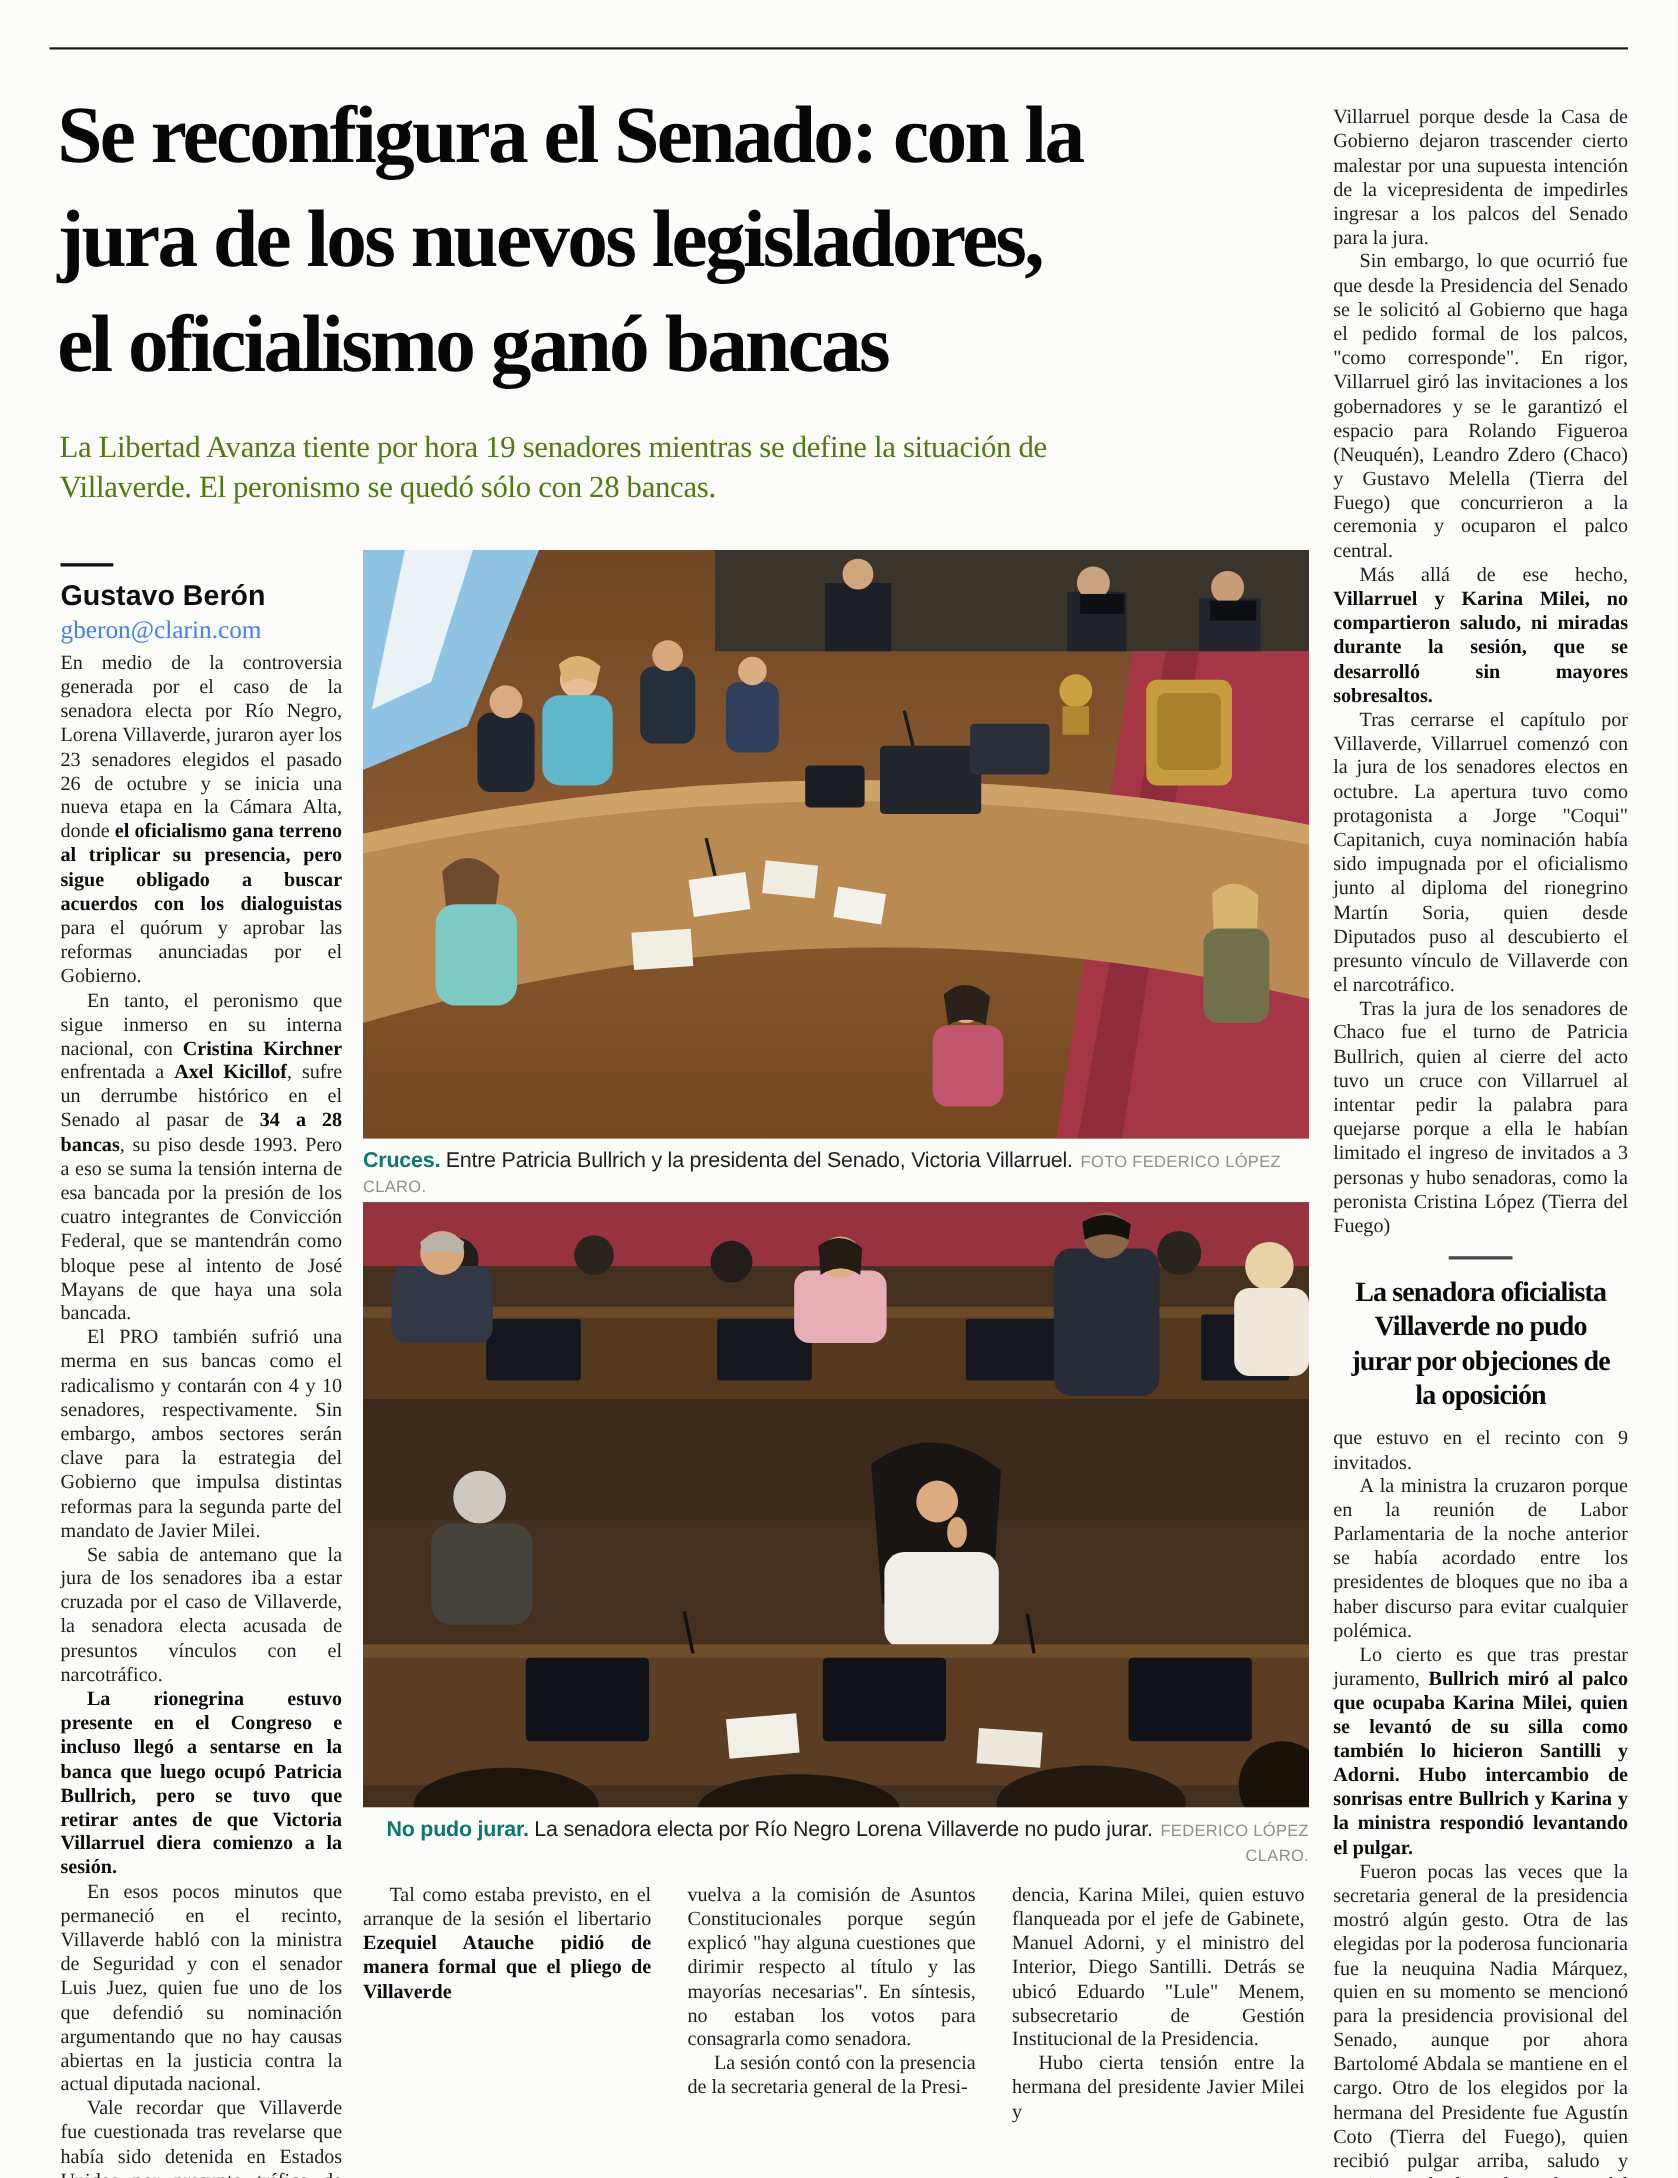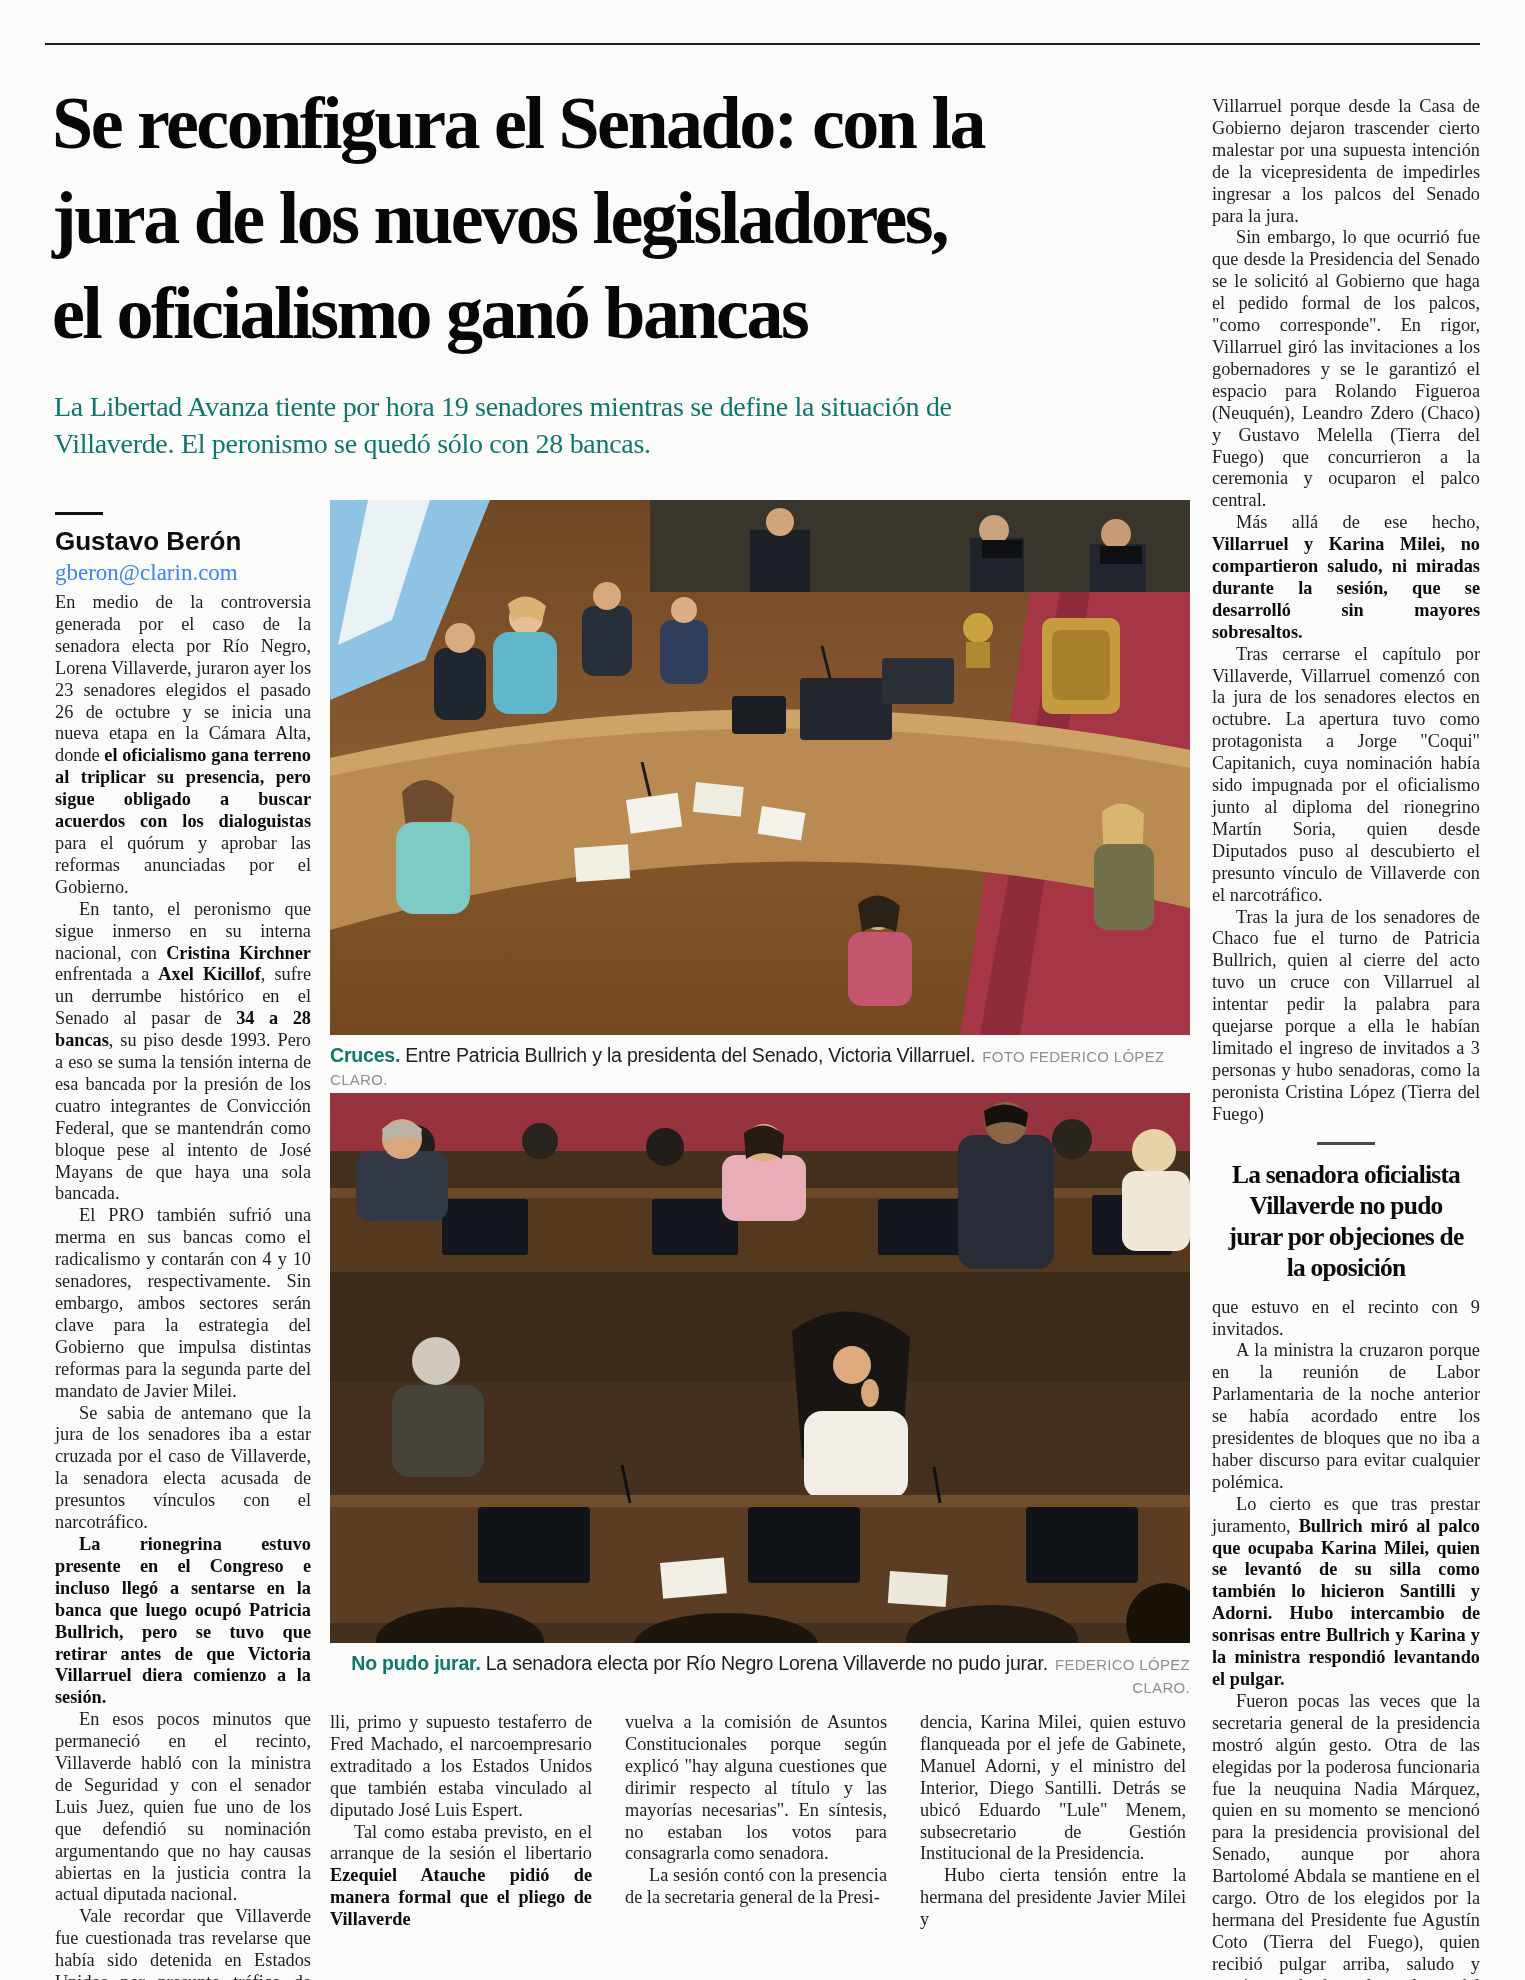--- a/index.html
+++ b/index.html
@@ -7,21 +7,21 @@
     position:relative;width:1525px;height:1980px;margin:0 auto;
     background:#fbfbf9;overflow:hidden;
     font-family:"Liberation Serif","DejaVu Serif",serif;color:#1a1a1a;padding-left:34px;
   }
   .top-rule{position:absolute;left:45px;top:43px;width:1435px;height:2px;background:#1c1c1c;}
 
   .headline{position:absolute;left:52px;top:76px;margin:0;font-weight:700;color:#070707;}
   .hl{white-space:nowrap;font-size:74px;line-height:95px;letter-spacing:-2.5px;}
 
   .deck{position:absolute;left:54px;top:388px;width:950px;margin:0;
-        font-size:28px;line-height:37px;letter-spacing:-0.3px;color:#0f766e;}
+        font-size:28px;line-height:37px;letter-spacing:-0.3px;color:#4d7c0f;}
 
   .byline-rule{position:absolute;left:55px;top:512px;width:48px;height:3px;background:#111;}
   .author{position:absolute;left:55px;top:526px;font-family:"Liberation Sans","DejaVu Sans",sans-serif;
           font-weight:700;font-size:26px;color:#0e0e0e;}
   .email{position:absolute;left:55px;top:560px;font-size:23px;color:#3b82f6;}
 
   .col{position:absolute;font-size:18.3px;line-height:21.9px;color:#1d1d1d;}
   .para{margin:0;text-align:justify;}
   .para.indent{text-indent:24px;}
   .para b{color:#0c0c0c;}
@@ -202,21 +202,20 @@
       <ellipse cx="662" cy="546" rx="86" ry="34" fill="#221a12"></ellipse>
       <circle cx="836" cy="530" r="40" fill="#181209"></circle>
     </svg>
   </figure>
 
   <figcaption class="caption caption2">
     <span class="cap-lead">No pudo jurar.</span><span class="cap-text">La senadora electa por Río Negro Lorena Villaverde no pudo jurar.</span><span class="cap-credit">FEDERICO LÓPEZ CLARO.</span>
   </figcaption>
 
   <div class="col bcol1">
-      <p class="para">lli, primo y supuesto testaferro de Fred Machado, el narcoempresario extraditado a los Estados Unidos que también estaba vinculado al diputado José Luis Espert.</p>
       <p class="para indent">Tal como estaba previsto, en el arranque de la sesión el libertario <b>Ezequiel Atauche pidió de manera formal que el pliego de Villaverde</b></p>
     </div>
   <div class="col bcol2">
       <p class="para">vuelva a la comisión de Asuntos Constitucionales porque según explicó "hay alguna cuestiones que dirimir respecto al título y las mayorías necesarias". En síntesis, no estaban los votos para consagrarla como senadora.</p>
       <p class="para indent">La sesión contó con la presencia de la secretaria general de la Presi-</p>
     </div>
   <div class="col bcol3">
       <p class="para">dencia, Karina Milei, quien estuvo flanqueada por el jefe de Gabinete, Manuel Adorni, y el ministro del Interior, Diego Santilli. Detrás se ubicó Eduardo "Lule" Menem, subsecretario de Gestión Institucional de la Presidencia.</p>
       <p class="para indent">Hubo cierta tensión entre la hermana del presidente Javier Milei y</p>
     </div>

